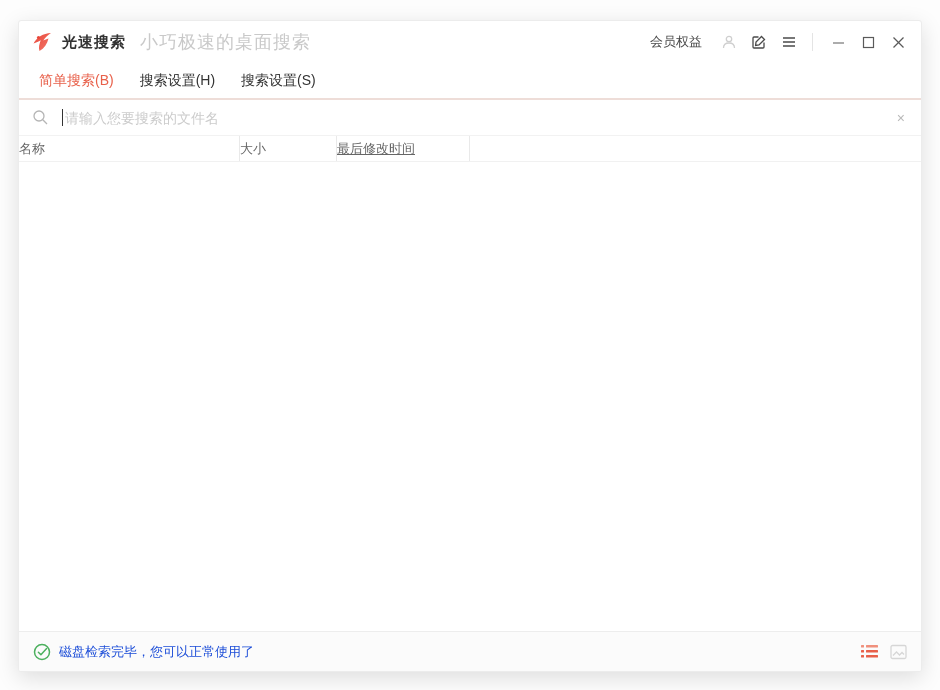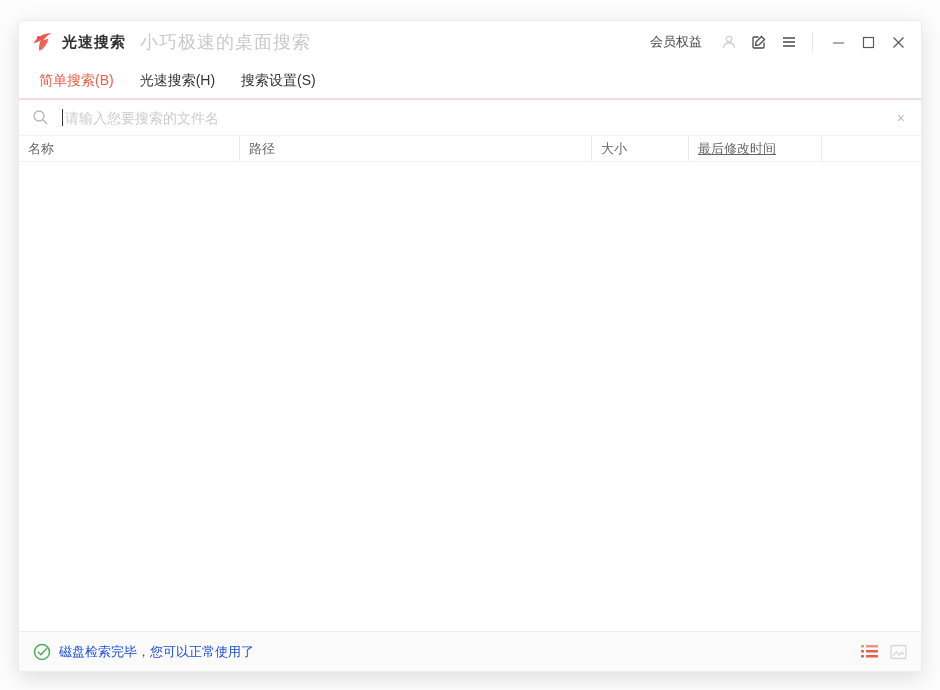--- a/index.html
+++ b/index.html
@@ -35,21 +35,21 @@
   .searchrow { height:36px; display:flex; align-items:center; padding:0 13px; border-bottom:1px solid #f2f2f2; }
   .search-icon-wrap { width:22px; display:flex; align-items:center; }
   .caret { width:1px; height:17px; background:#333; margin:0 2px 0 8px; animation:blink 1.1s steps(1) infinite; }
   @keyframes blink { 50% { opacity:0; } }
   .search-input { flex:1; border:none; outline:none; font-size:14px; color:#333; background:transparent; font-family:"Liberation Sans", sans-serif; }
   .search-input::placeholder { color:#ccc; }
   .clear-btn { color:#b9b9b9; font-size:14px; cursor:pointer; padding:0 3px; line-height:1; }
 
   
   .thead { height:26px; display:flex; font-size:13px; color:#666; border-bottom:1px solid #f1f1f1; }
-  .th { line-height:25px; padding-left:9px; border-left:1px solid #e9e9e9; cursor:pointer; overflow:hidden; white-space:nowrap; }
+  .th { line-height:25px; border-left:1px solid #e9e9e9; cursor:pointer; overflow:hidden; white-space:nowrap; }
   .th:first-child { border-left:none; }
   .th.c-name { width:220px; }
   .th.c-path { width:352px; }
   .th.c-size { width:97px; }
   .th.c-mtime { width:133px;text-decoration:underline; }
   .th.c-extra { flex:1; }
 
   .content { height:405px; background:#fff; }
 
   
@@ -122,41 +122,40 @@
         <svg width="13" height="13" viewBox="0 0 13 13" stroke="#5a5a5a" stroke-width="1.2">
             <line x1="1.5" y1="1.5" x2="11.5" y2="11.5"></line>
             <line x1="11.5" y1="1.5" x2="1.5" y2="11.5"></line>
           </svg>
       </span>
     </div>
   </div>
 
   <div class="tabsrow">
     <span class="tab active">简单搜索(B)</span>
-    <span class="tab">光速搜索(H)</span>
+    <span class="tab">搜索设置(H)</span>
     <span class="tab">搜索设置(S)</span>
   </div>
 
   <div class="pink-sep"></div>
 
   <div class="searchrow">
     <span class="search-icon-wrap">
       <svg width="17" height="17" viewBox="0 0 17 17" fill="none" stroke="#b5b5b5" stroke-width="1.3">
         <circle cx="7" cy="7" r="5"></circle>
           <line x1="10.8" y1="10.8" x2="15" y2="15"></line>
       </svg>
     </span>
     <span class="caret"></span>
     <input class="search-input" type="text" value="" placeholder="请输入您要搜索的文件名" style="">
     <span class="clear-btn">×</span>
   </div>
 
   <div class="thead">
     <div class="th c-name">名称</div>
-    <div class="th c-path">路径</div>
     <div class="th c-size">大小</div>
     <div class="th c-mtime">最后修改时间</div>
     <div class="th c-extra"></div>
   </div>
 
   <div class="content"></div>
 
   <div class="statusbar">
     <span style="display:flex;align-items:center;">
       <svg width="18" height="18" viewBox="0 0 18 18" fill="none">

